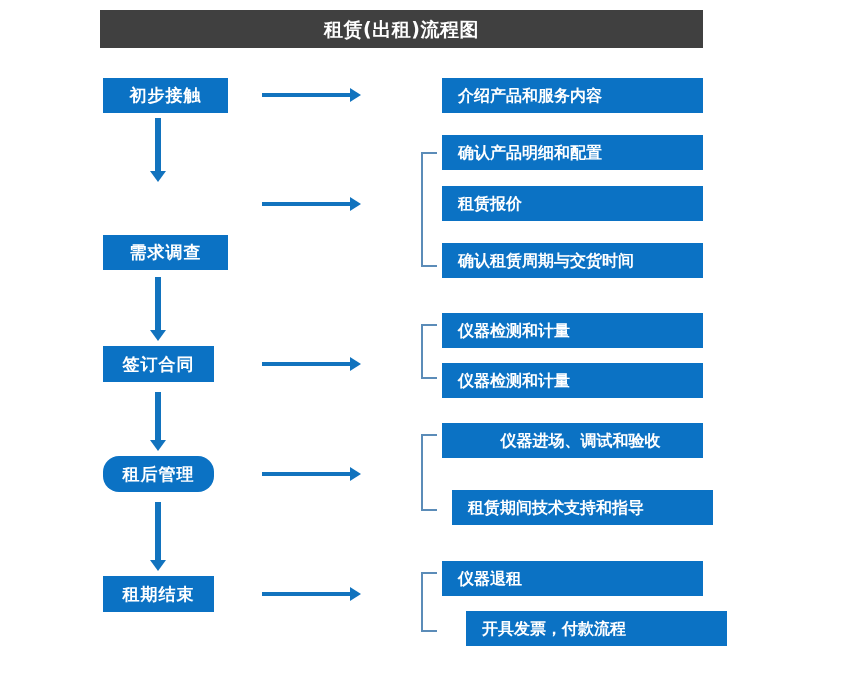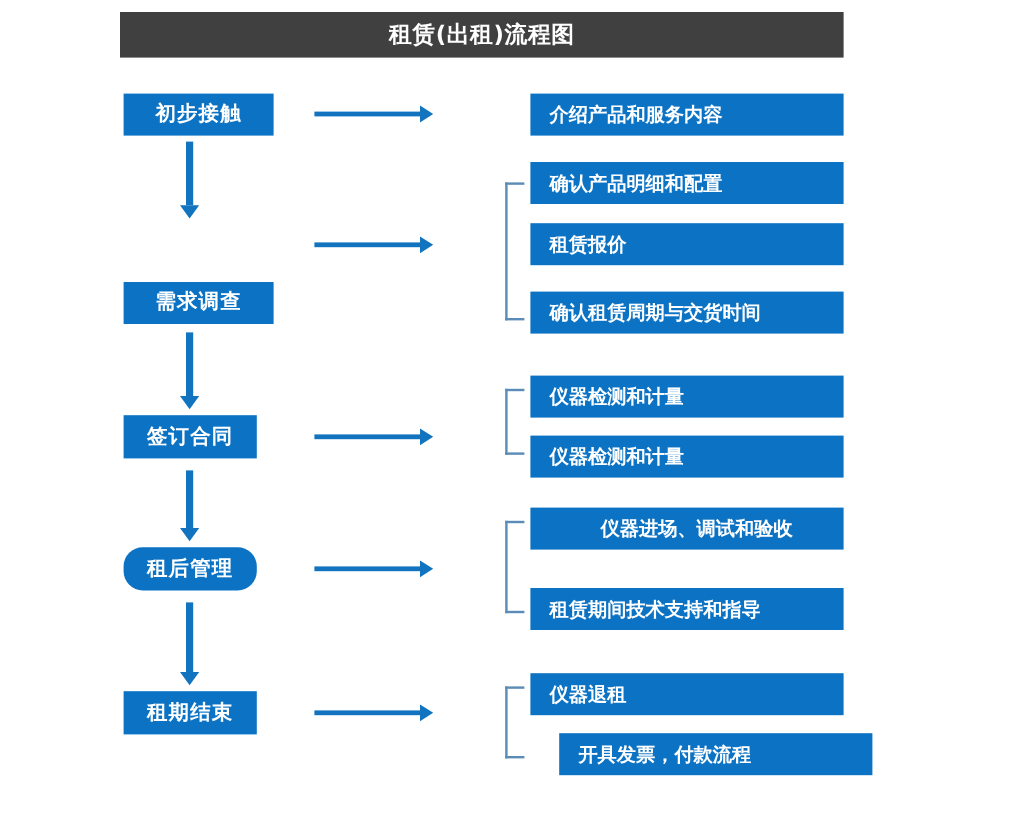--- a/index.html
+++ b/index.html
@@ -229,21 +229,21 @@
   </div>
 
   <div class="detail-box" style="top:363px;">
     <span class="detail-label">仪器检测和计量</span>
   </div>
 
   <div class="detail-box" style="top:423px;justify-content:center;">
     <span class="detail-label">仪器进场、调试和验收</span>
   </div>
 
-  <div class="detail-box" style="top:490px;">
+  <div class="detail-box" style="top:490px;margin-left:10px;">
     <span class="detail-label">租赁期间技术支持和指导</span>
   </div>
 
   <div class="detail-box" style="top:561px;">
     <span class="detail-label">仪器退租</span>
   </div>
 
   <div class="detail-box" style="top:611px;margin-left:24px;">
     <span class="detail-label">开具发票，付款流程</span>
   </div>

